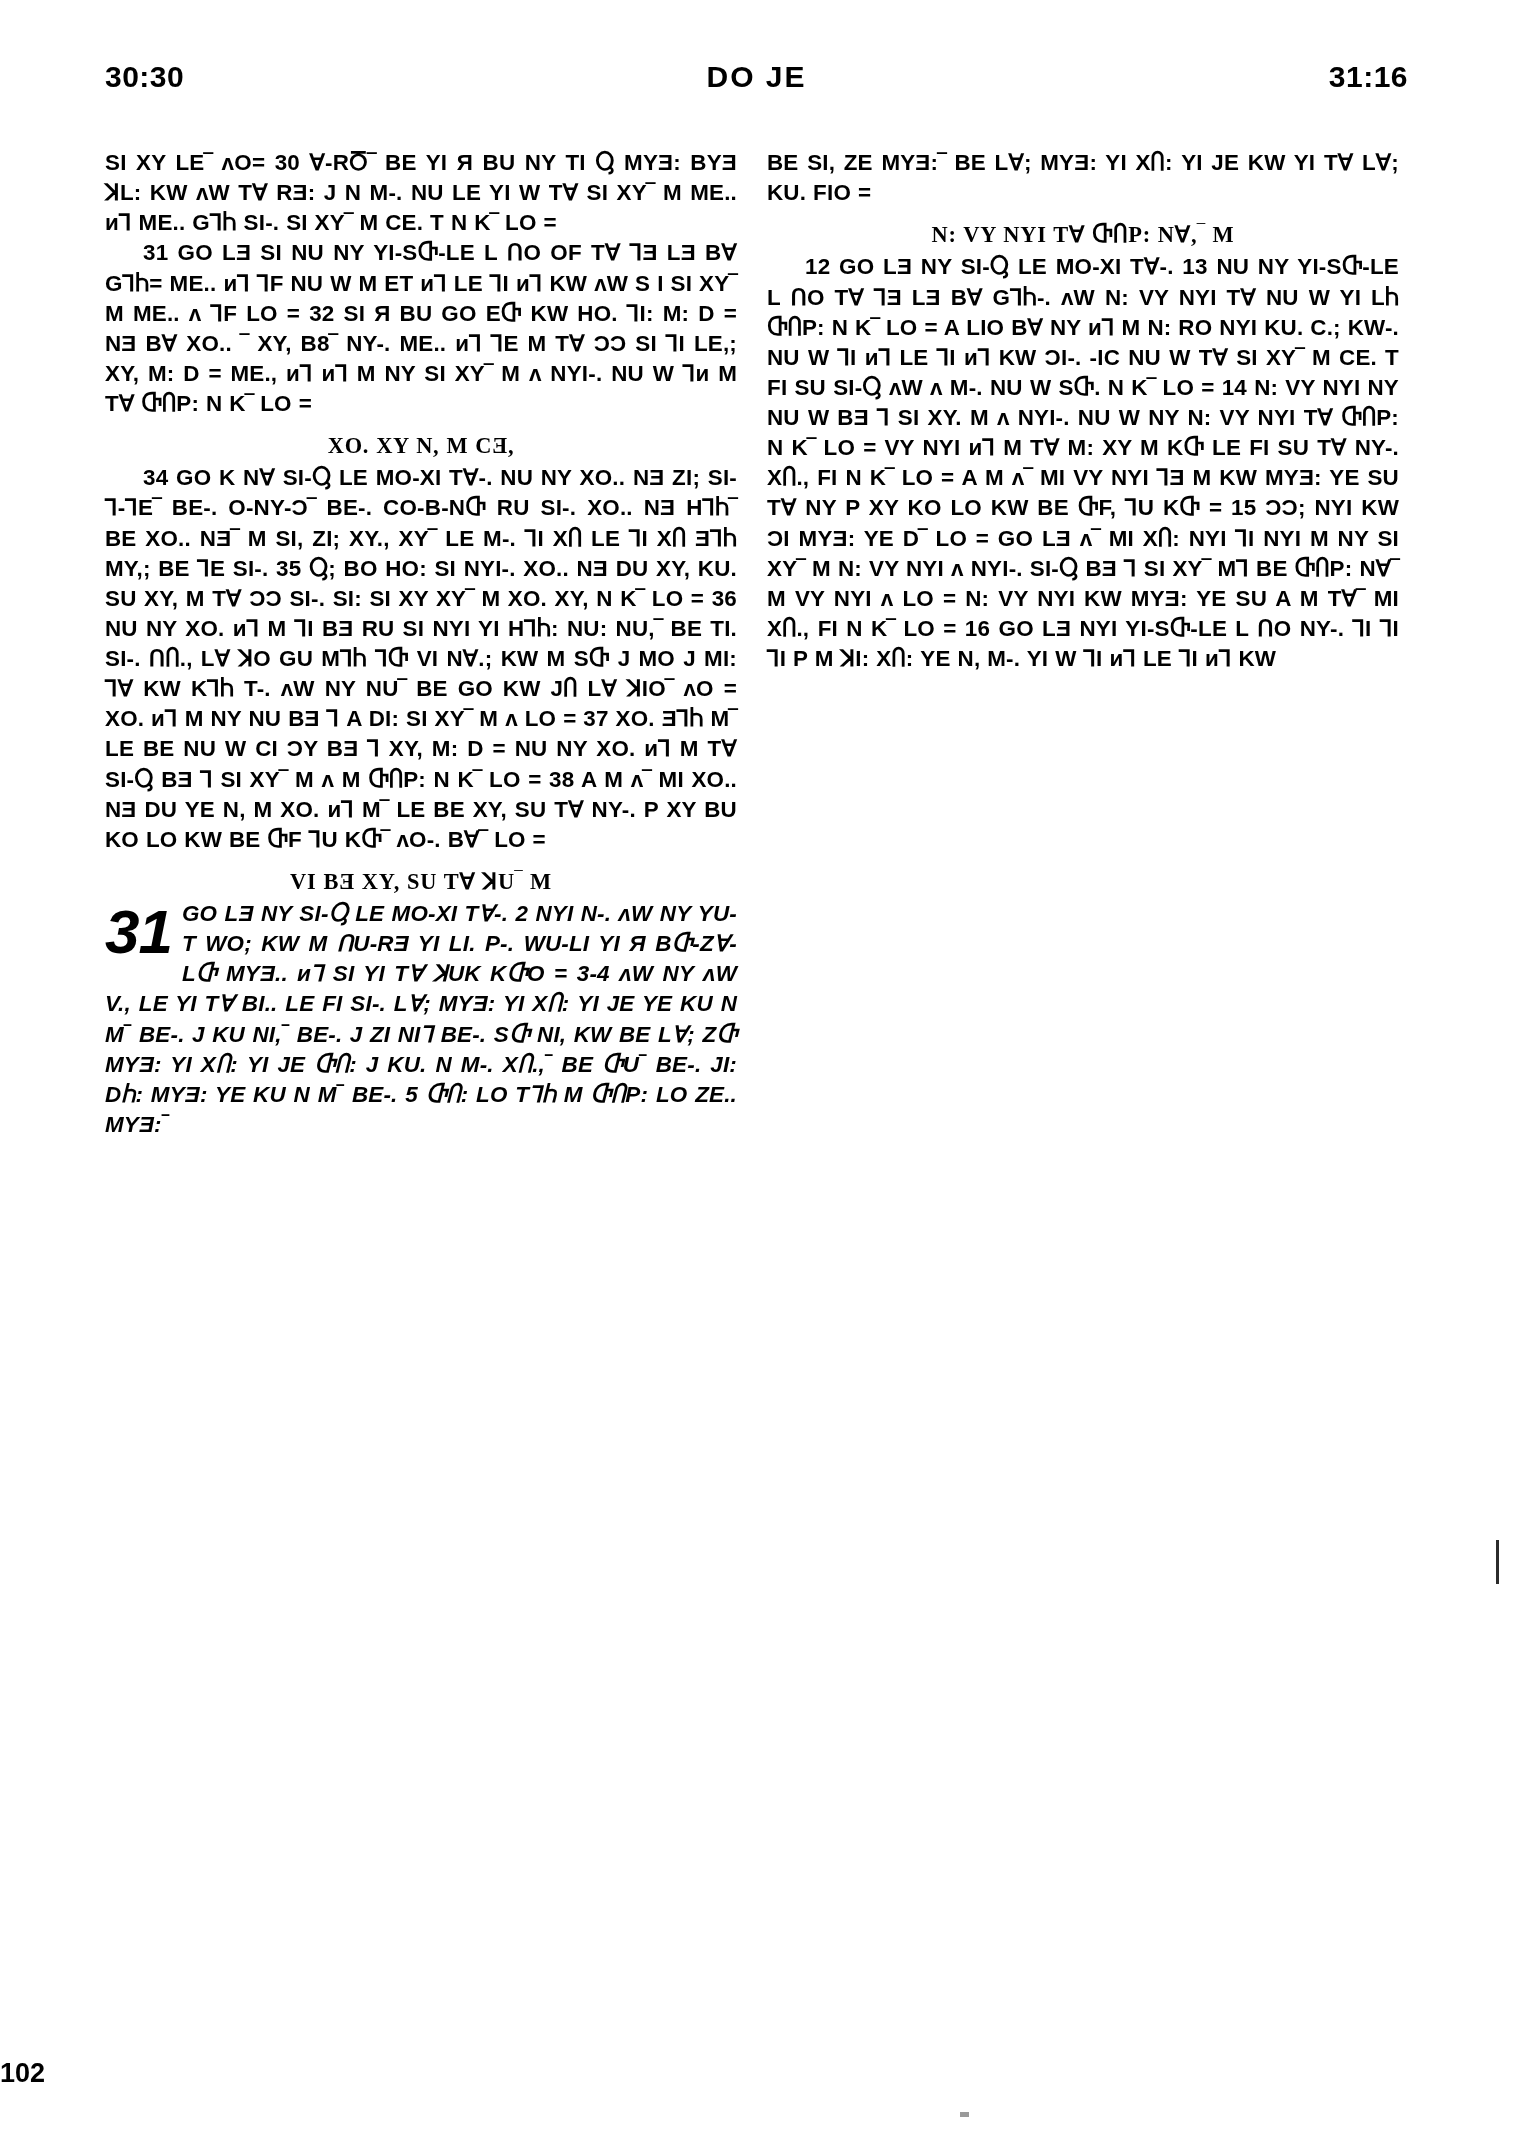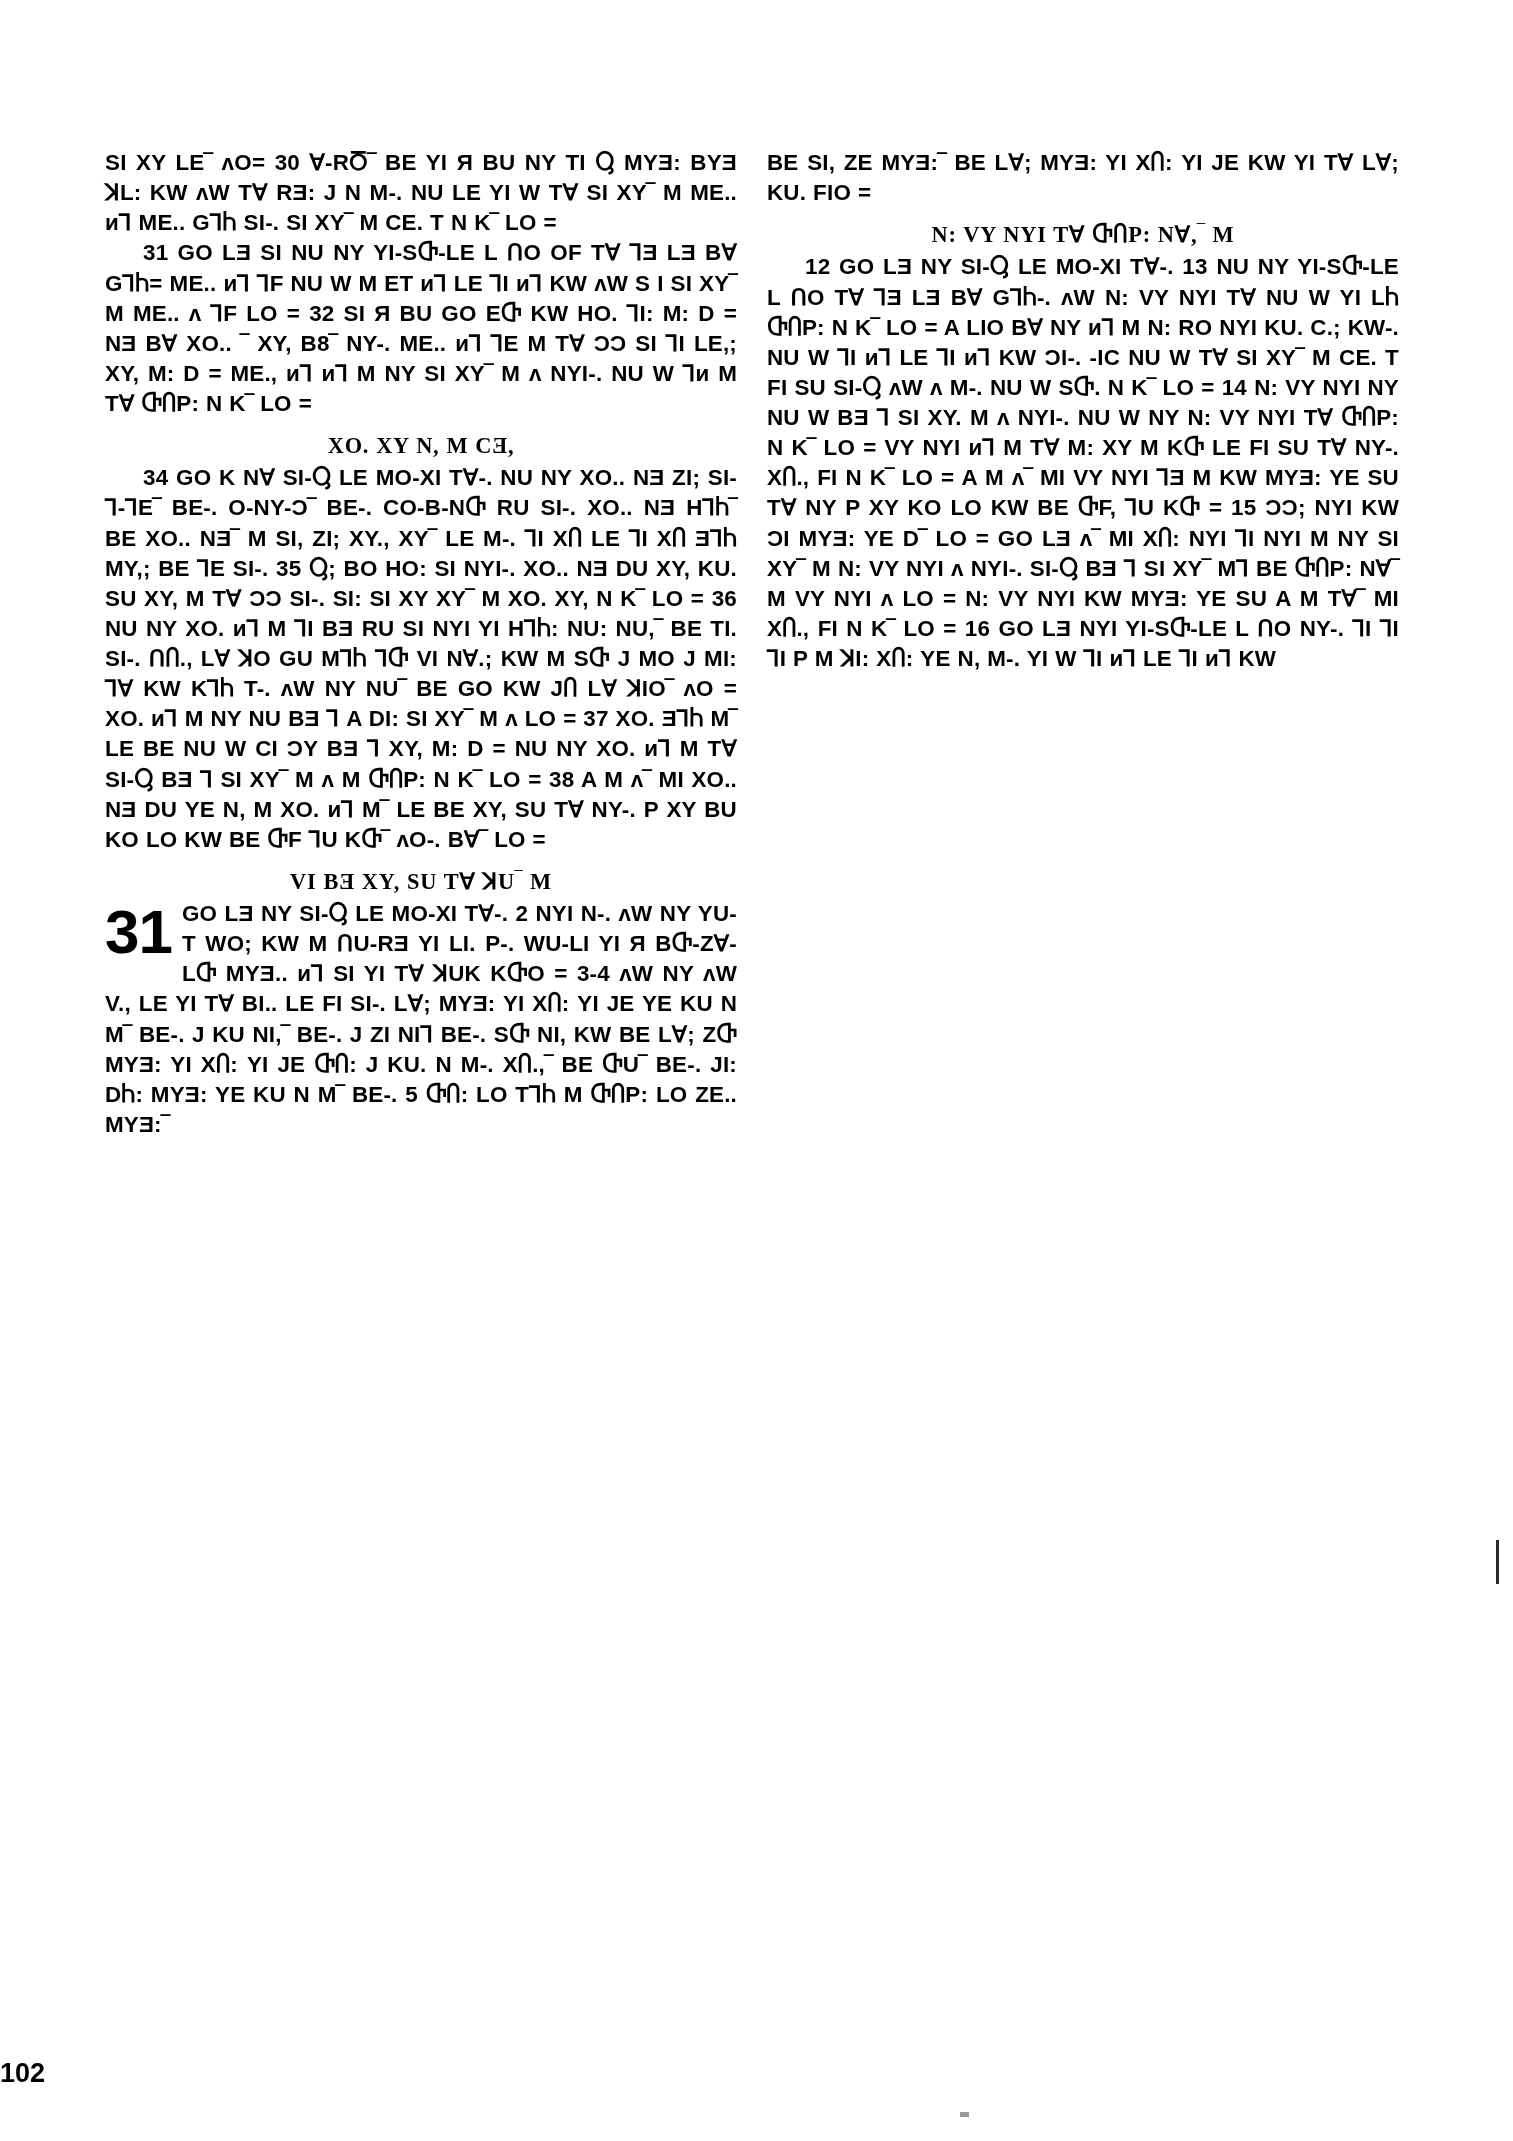--- a/index.html
+++ b/index.html
@@ -71,20 +71,21 @@
     margin: 12px 0 2px 0;
     text-align: center;
     font-weight: bold;
     font-size: 22.4px;
     letter-spacing: 0.8px;
     font-family: Liberation Serif, serif;
   }
   .dropcap-block {
     position: relative;
     min-height: 70px;
+    font-style: italic;
   }
   .dropcap {
     float: left;
     font-size: 62px;
     font-weight: bold;
     line-height: 0.95;
     margin: 4px 10px 0 0;
     letter-spacing: -1px;
   }
   .footer {
@@ -112,20 +113,25 @@
     width: 9px;
     height: 5px;
     background: #9a9a9a;
   }
 </style>
 </head>
 <body>
 
 <div class="page">
 
+  <div class="header">
+    <div class="left">30:30</div>
+    <div class="center">DO JE</div>
+    <div class="right">31:16</div>
+  </div>
 
   <div class="columns">
 
     <div class="col">
       <p>SI XY LE‾ ᴧO=  30 ∀-RႣ‾ BE YI Я BU NY TI Ⴓ MYƎ: BYƎ ꓘL: KW ᴧW T∀ RƎ: J N M-. NU LE YI W T∀ SI XY‾ M ME.. ᴎꓶ ME.. GꓶႹ SI-. SI XY‾ M CE. T N K‾ LO =</p>
       <p class="indent">31  GO LƎ SI NU NY YI-SႧ-LE L ꓵO OF T∀ ꓶƎ LƎ B∀ GꓶႹ=  ME.. ᴎꓶ ꓶF NU W M ET ᴎꓶ LE ꓶI ᴎꓶ KW ᴧW S I SI XY‾ M ME.. ᴧ ꓶF LO =  32 SI Я BU GO EႧ KW HO. ꓶI: M: D =  NƎ B∀ XO.. ‾ XY, B8‾ NY-. ME.. ᴎꓶ ꓶE M T∀ ƆƆ SI ꓶI LE,; XY, M: D =  ME., ᴎꓶ ᴎꓶ M NY SI XY‾ M ᴧ NYI-. NU W ꓶᴎ M T∀ ႧႶP: N K‾ LO =</p>
       <div class="heading">XO. XY N, M CƎ,</div>
       <p class="indent">34  GO K N∀ SI-Ⴓ LE MO-XI T∀-. NU NY XO.. NƎ ZI; SI-ꓶ-ꓶE‾ BE-. O-NY-Ɔ‾ BE-. CO-B-NႧ RU SI-. XO.. NƎ HꓶႹ‾ BE XO.. NƎ‾ M SI, ZI; XY., XY‾ LE M-. ꓶI XႶ LE ꓶI XႶ ƎꓶႹ MY,; BE ꓶE SI-.  35 Ⴓ; BO HO: SI NYI-. XO.. NƎ DU XY, KU. SU XY, M T∀ ƆƆ SI-. SI: SI XY XY‾ M XO. XY, N K‾ LO =  36 NU NY XO. ᴎꓶ M ꓶI BƎ RU SI NYI YI HꓶႹ: NU: NU,‾ BE TI. SI-. ꓵႶ., L∀ ꓘO GU MꓶႹ ꓶႧ VI N∀.; KW M SႧ J MO J MI: ꓶ∀ KW KꓶႹ T-. ᴧW NY NU‾ BE GO KW JႶ L∀ ꓘIO‾ ᴧO = XO. ᴎꓶ M NY NU BƎ ꓶ A DI: SI XY‾ M ᴧ LO =  37 XO. ƎꓶႹ M‾ LE BE NU W CI ƆY BƎ ꓶ XY, M: D =  NU NY XO. ᴎꓶ M T∀ SI-Ⴓ BƎ ꓶ SI XY‾ M ᴧ M ႧႶP: N K‾ LO =  38 A M ᴧ‾ MI XO.. NƎ DU YE N, M XO. ᴎꓶ M‾ LE BE XY, SU T∀ NY-. P XY BU KO LO KW BE ႧF ꓶU KႧ‾ ᴧO-. B∀‾ LO =</p>
       <div class="heading">VI BƎ XY, SU T∀ ꓘU‾ M</div>
       <div class="dropcap-block">

